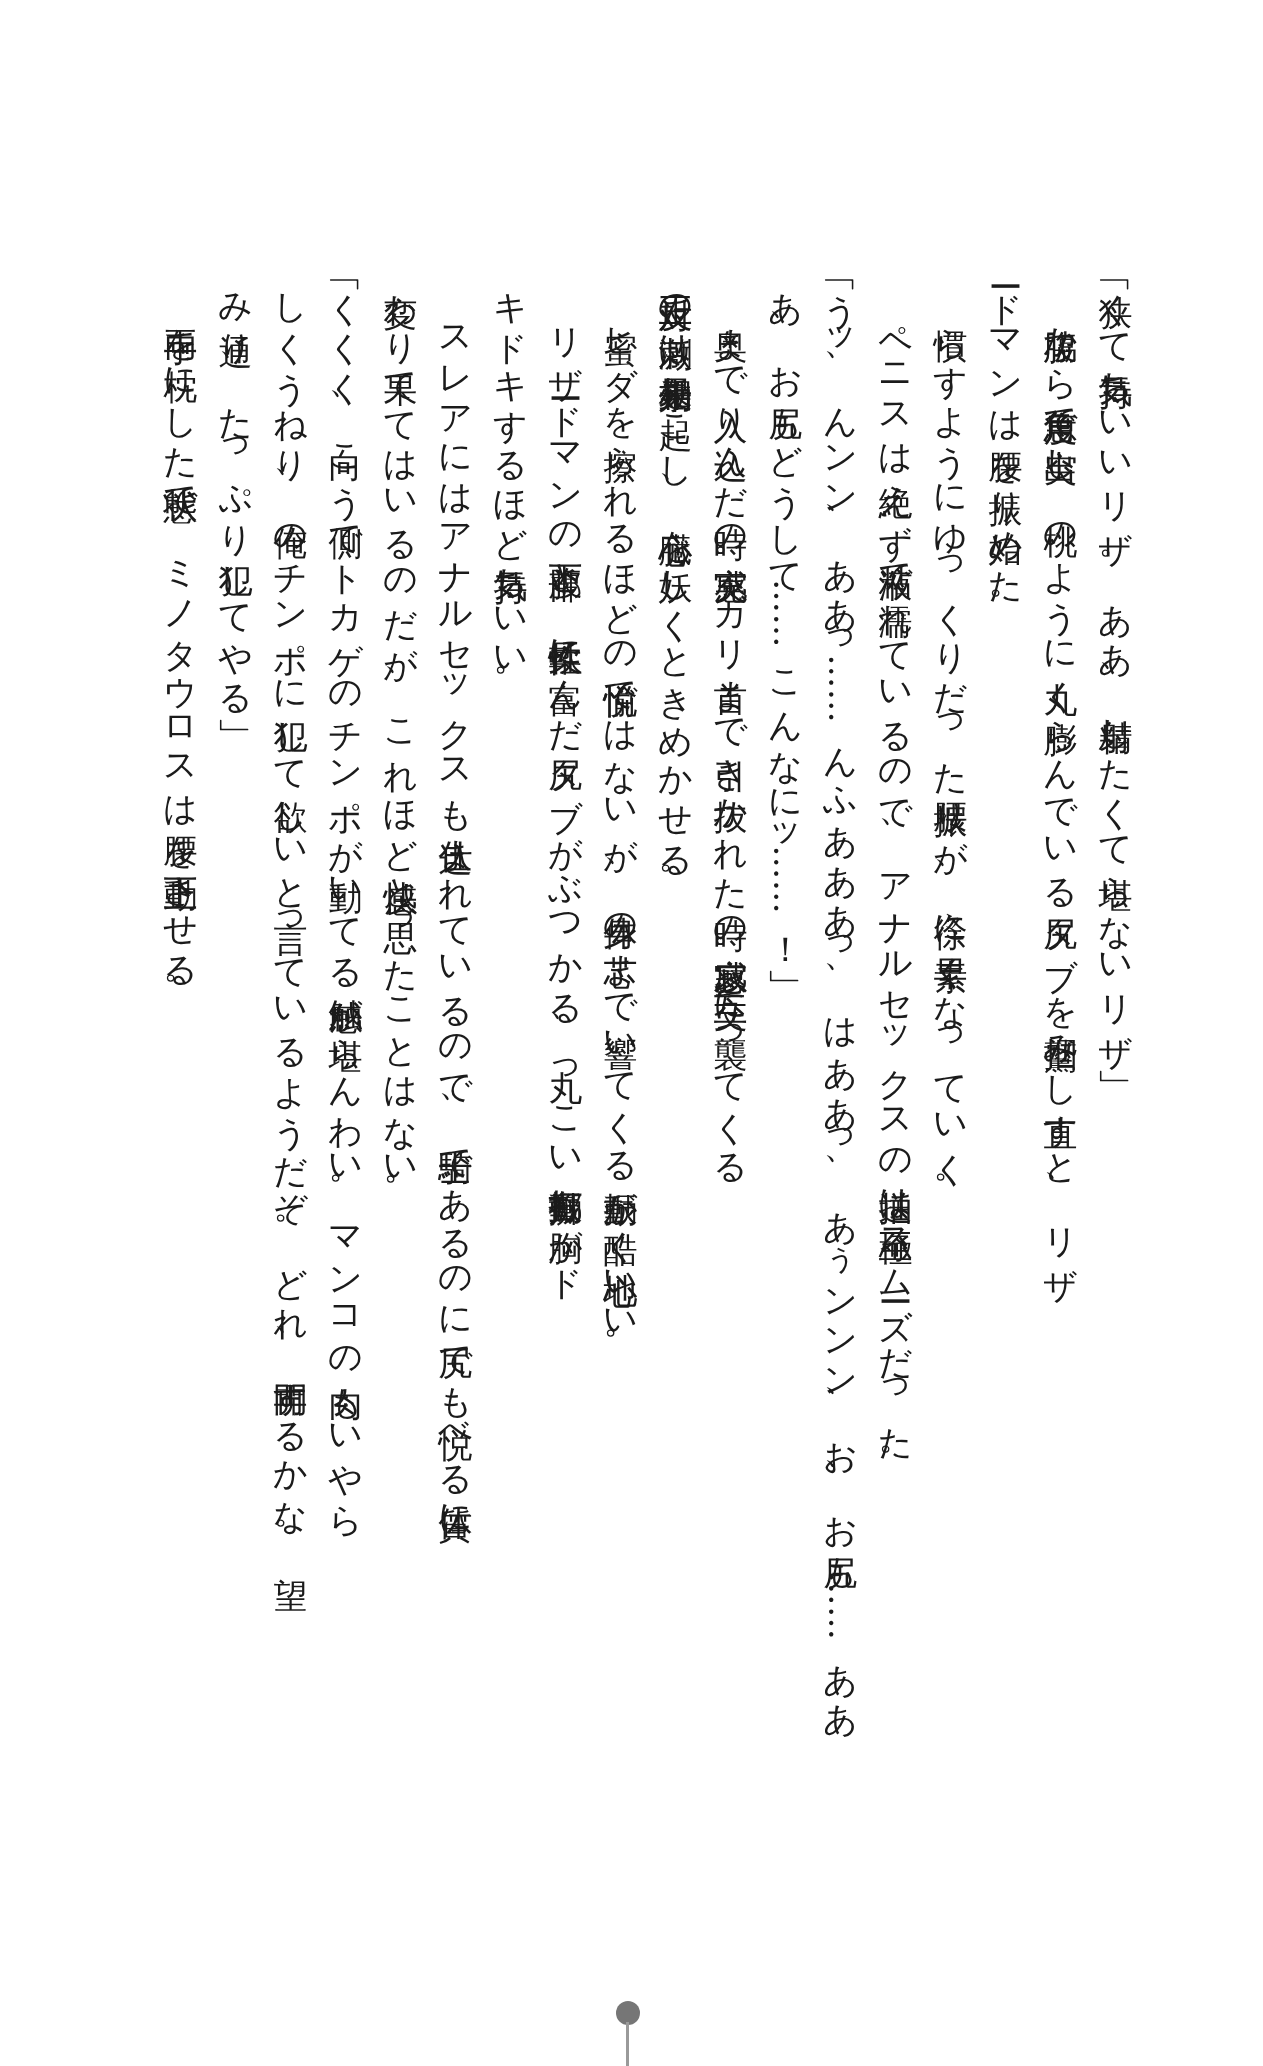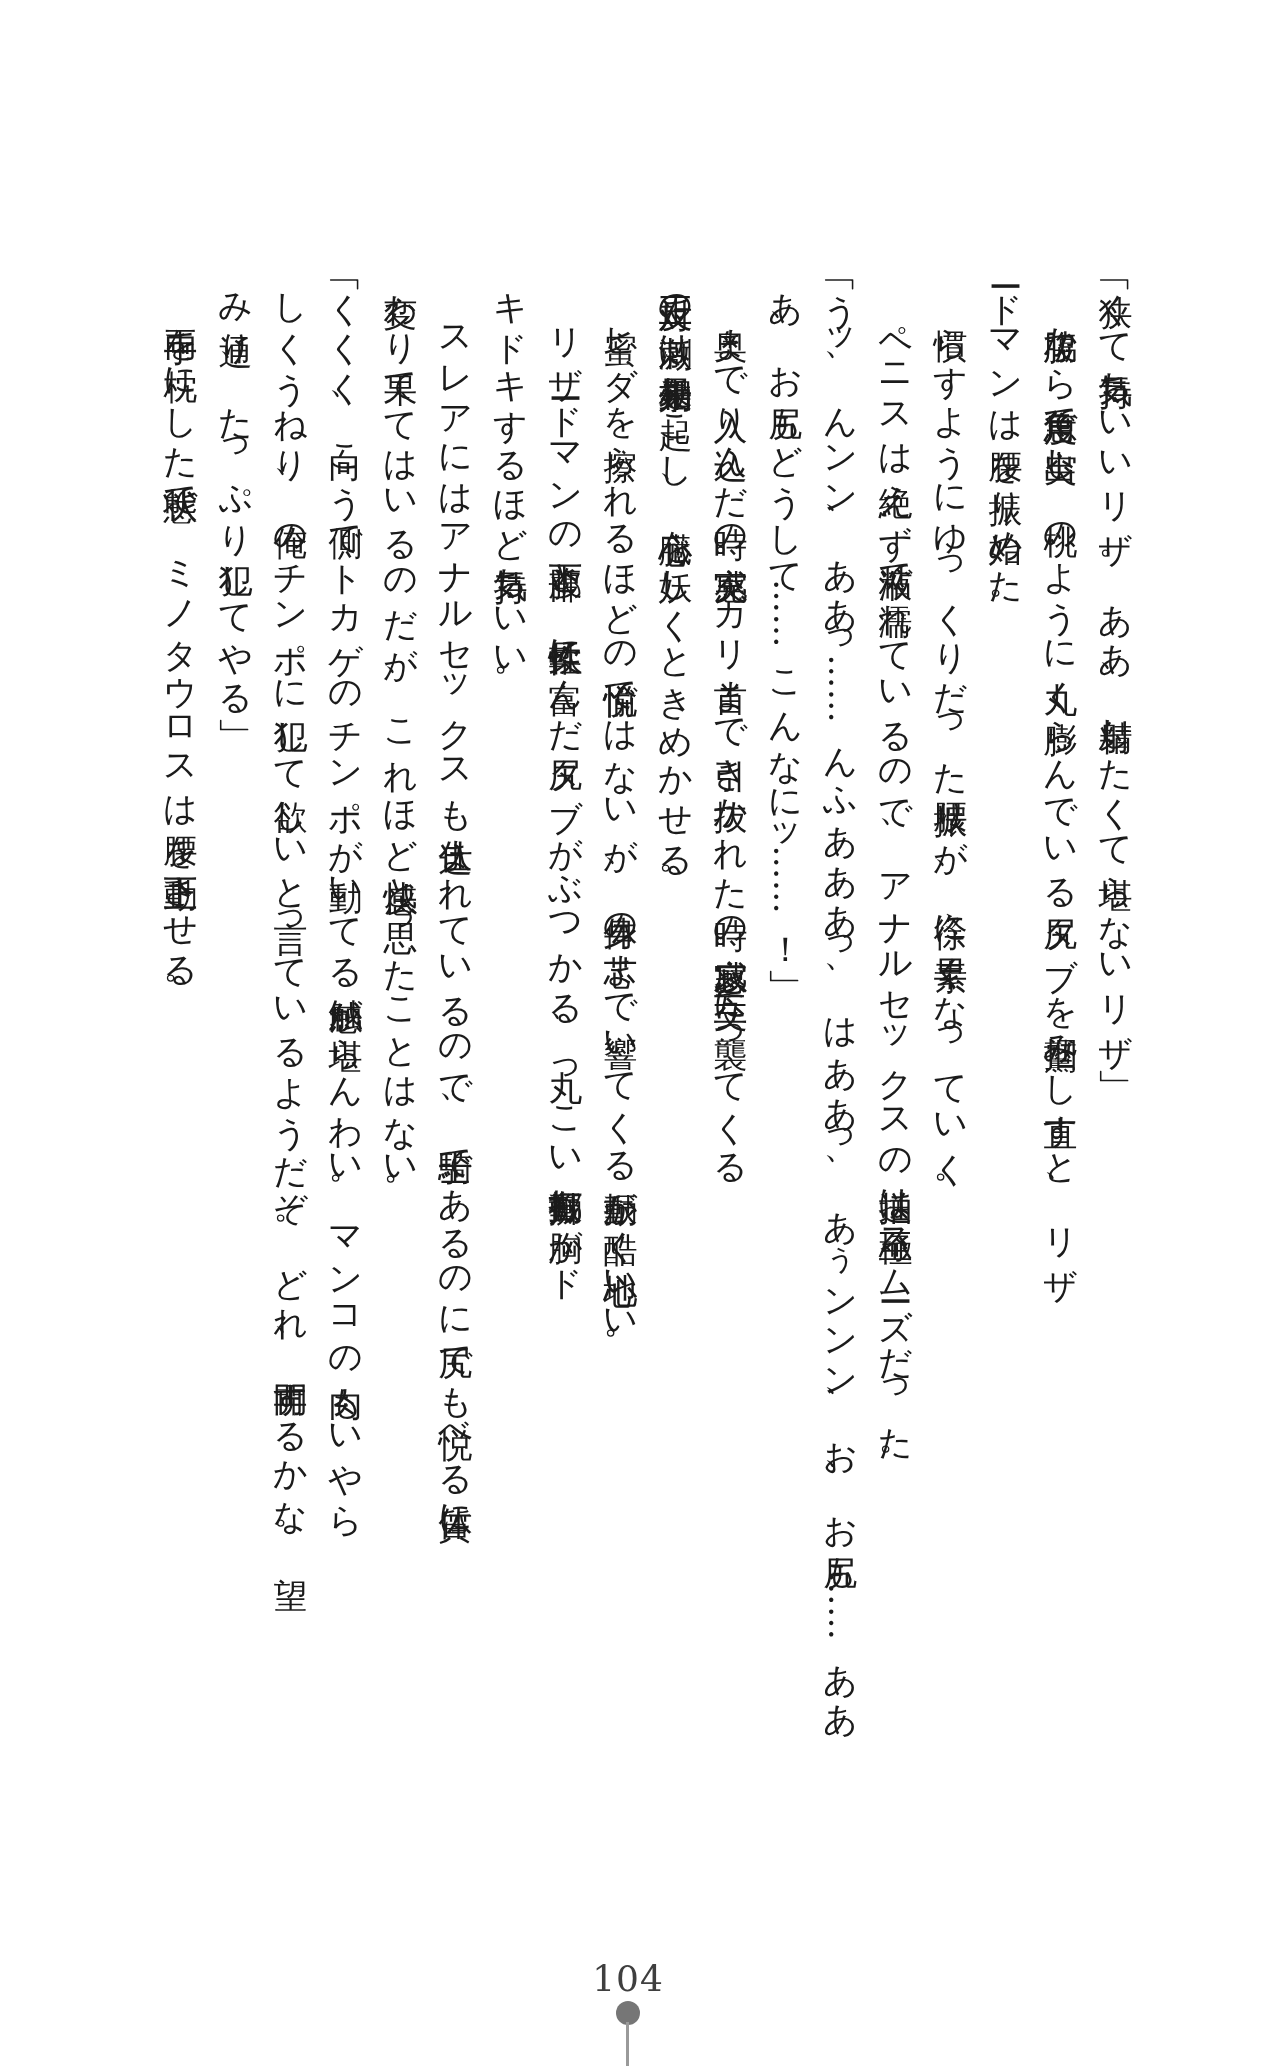--- a/index.html
+++ b/index.html
@@ -67,19 +67,18 @@
       <p class="line indent">リザードマンの下腹部と、柔軟性に富んだ尻タブがぶつかる、丸っこい打擲振動も胸がド</p>
       <p class="line">キドキするほど気持ちいい。</p>
       <p class="line indent">スレアにはアナルセックスも仕込まれているので、騎士であるのに尻でも悦べる体質に</p>
       <p class="line">変わり果ててはいるのだが、これほど快感と思ったことはない。</p>
       <p class="line">「くくく、向こう側でトカゲのチンポが動いてる感触が堪らんわい。マンコの肉もいやら</p>
       <p class="line">しくうねり、俺のチンポに犯して欲しいと言っているようだぞ。どれ、再開するかな。望</p>
       <p class="line">み通り、たっぷり犯してやる」</p>
       <p class="line indent">両手を枕にした状態で、ミノタウロスは腰を上下動させる。</p>
     </div>
 
-  <div class="footer-pagenum">104</div>
 
   <div class="mark-dot"></div>
 
   <div class="mark-line"></div>
 
 </div>
 
 </body></html>

